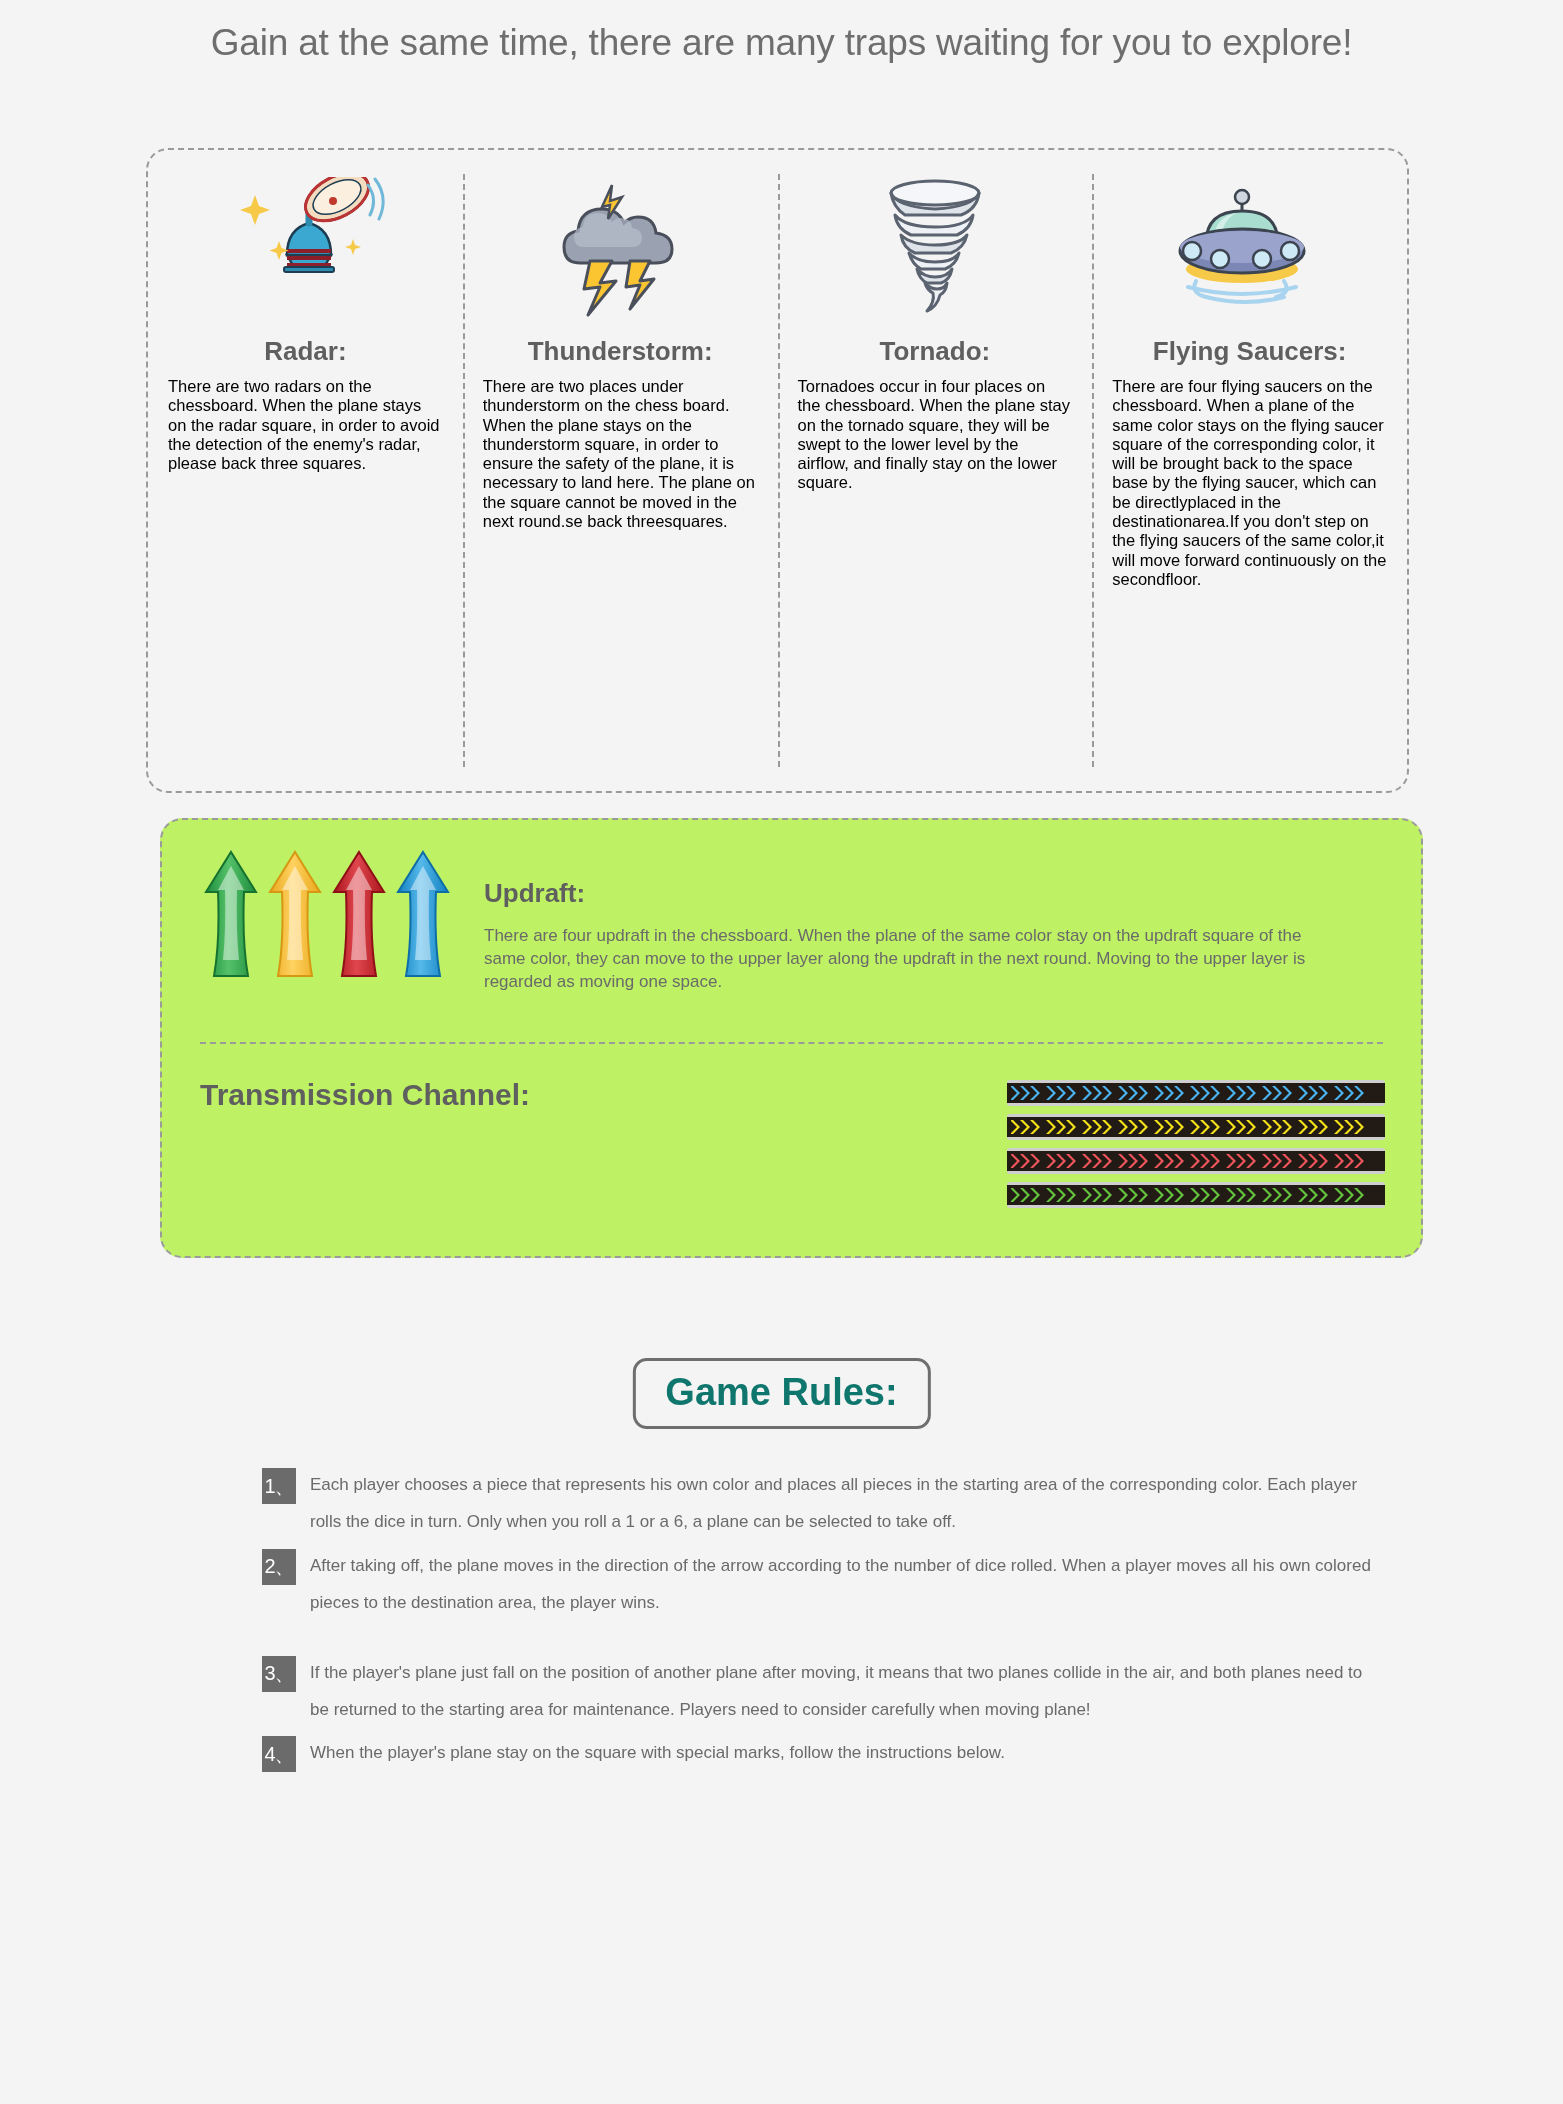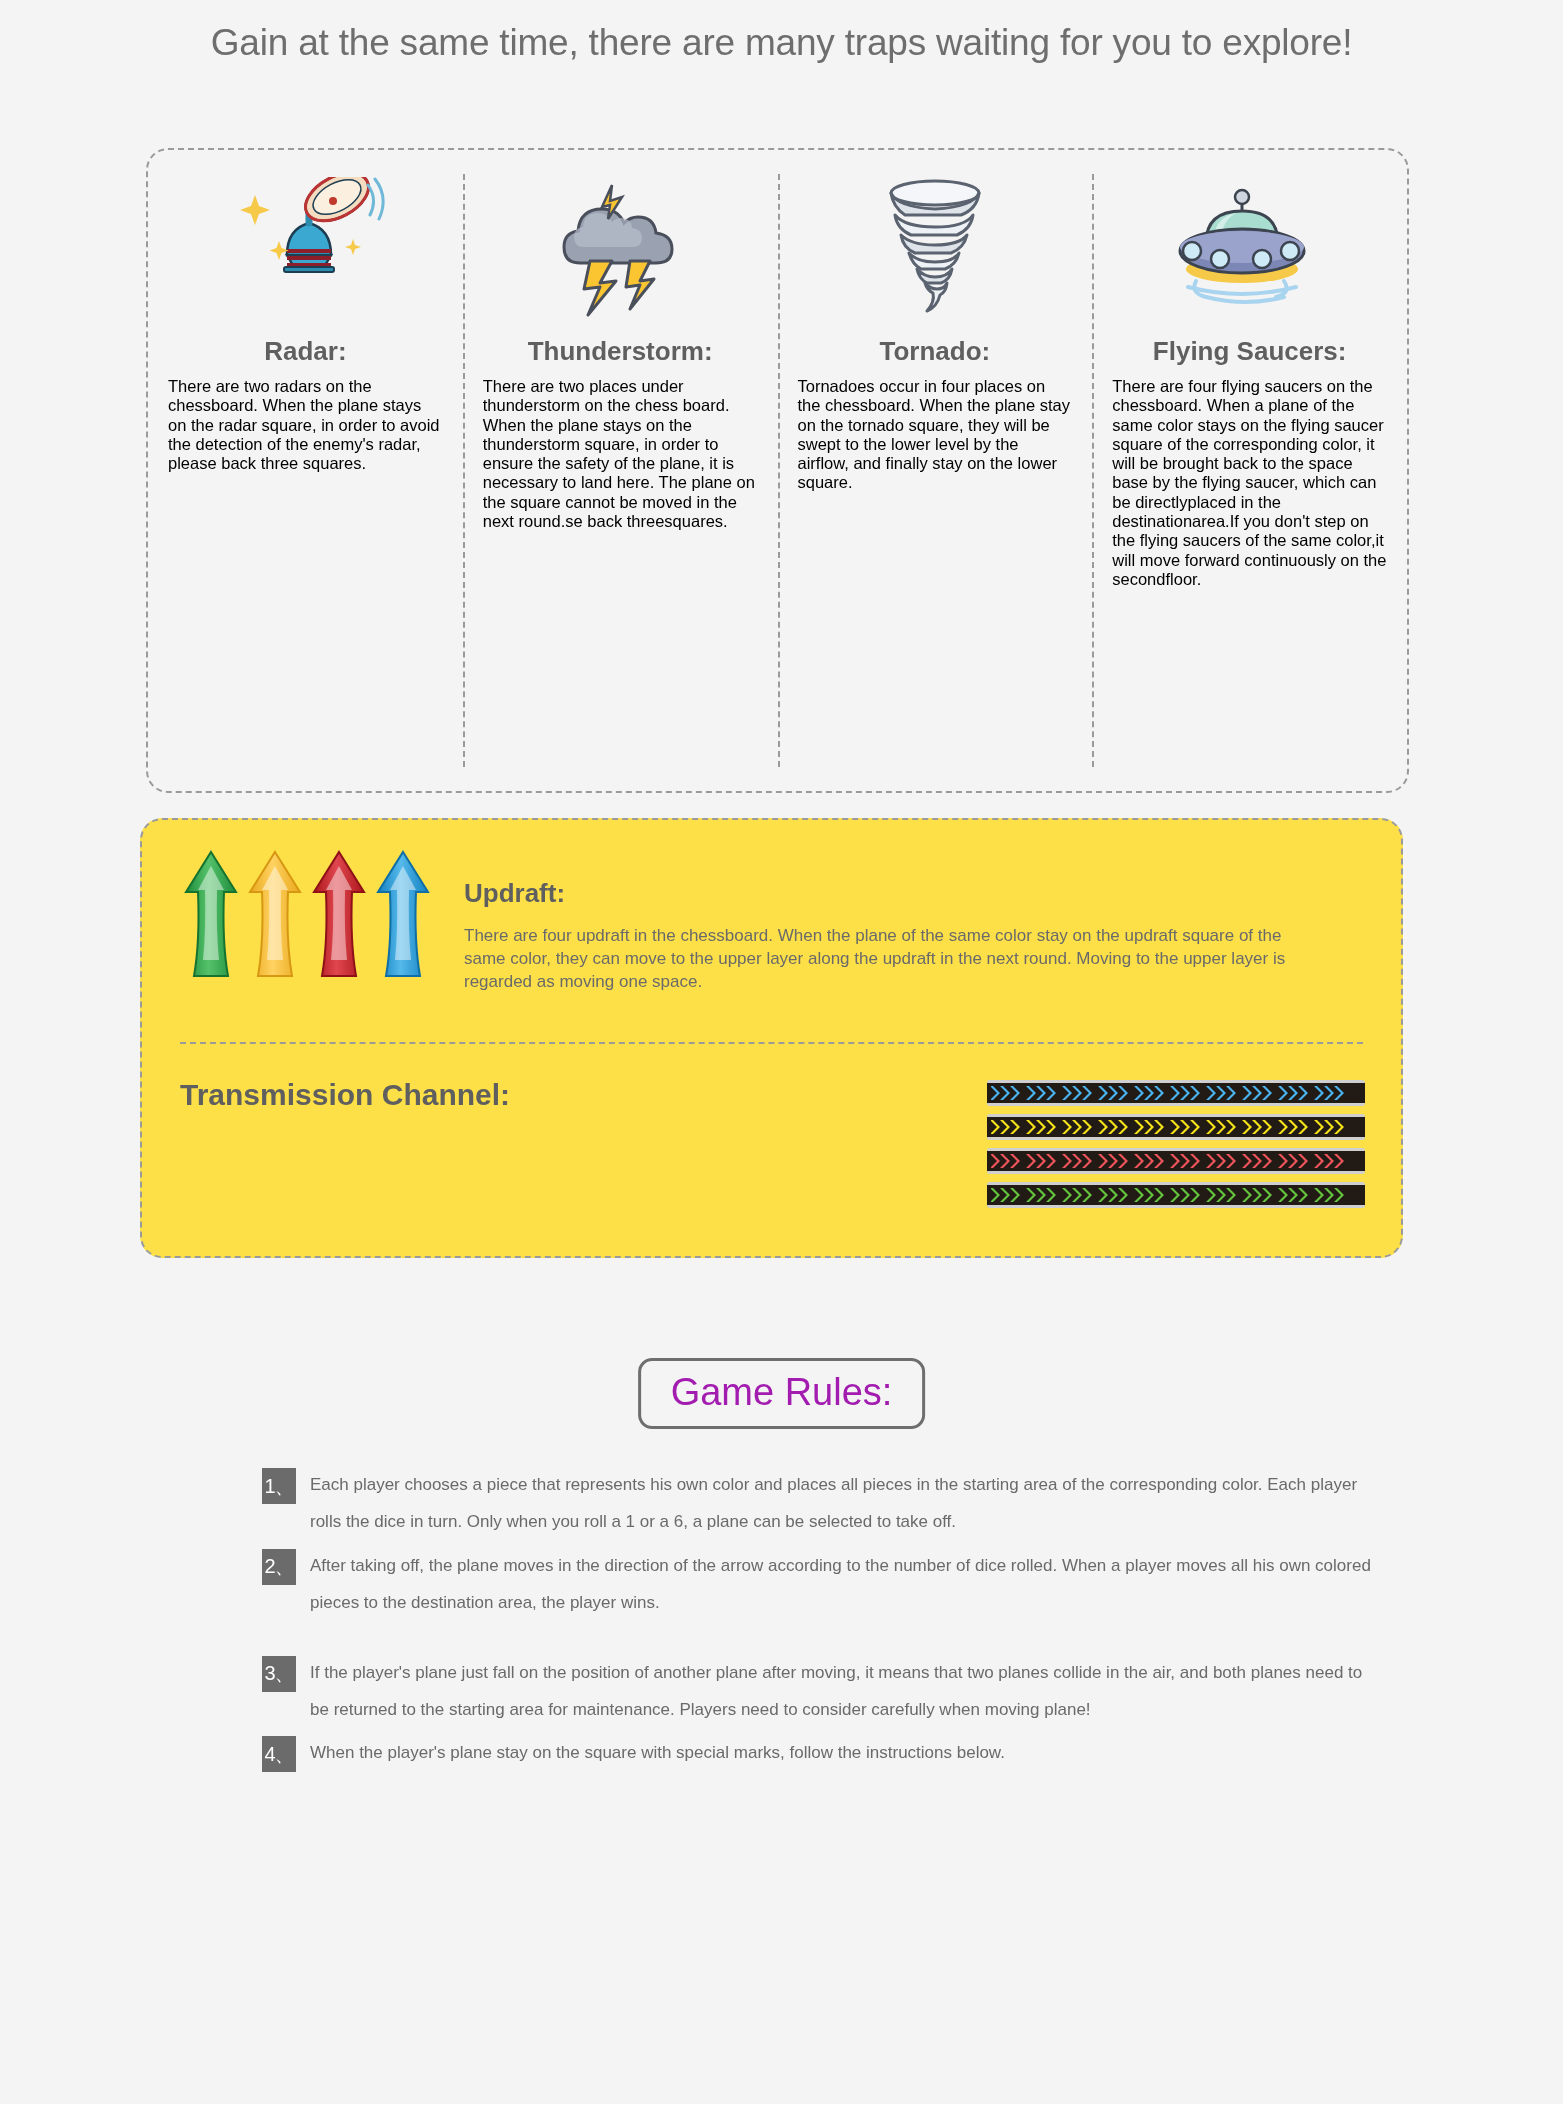--- a/index.html
+++ b/index.html
@@ -81,27 +81,27 @@
     line-height: 1.17;
     color: #000000;
     width: 100%;
     padding: 0 6px;
     text-align: left;
   }
 
   
   .lower-panel {
     position: absolute;
-    left: 140px;
+    left: 160px;
     top: 818px;
     width: 1263px;
     height: 440px;
     border: 2px dashed #9a9a9a;
     border-radius: 22px;
-    background: #fde047;
+    background: #bef264;
   }
   .updraft-row {
     position: absolute;
     left: 0; top: 0;
     width: 100%;
     height: 216px;
     display: flex;
     align-items: flex-start;
     padding: 28px 30px 0 30px;
   }
@@ -185,22 +185,22 @@
     left: 50%;
     transform: translateX(-50%);
     top: 1358px;
     border: 3px solid #6e6e6e;
     border-radius: 14px;
     padding: 10px 30px 12px 30px;
     background: #f4f4f4;
   }
   .rules-badge span {
     font-size: 38px;
-    font-weight: normal;
-    color: #a21caf;
+    font-weight: bold;
+    color: #0f766e;
     white-space: nowrap;
   }
   .rules-list {
     position: absolute;
     left: 262px;
     top: 1466px;
     width: 1110px;
   }
   .rule {
     position: relative;

